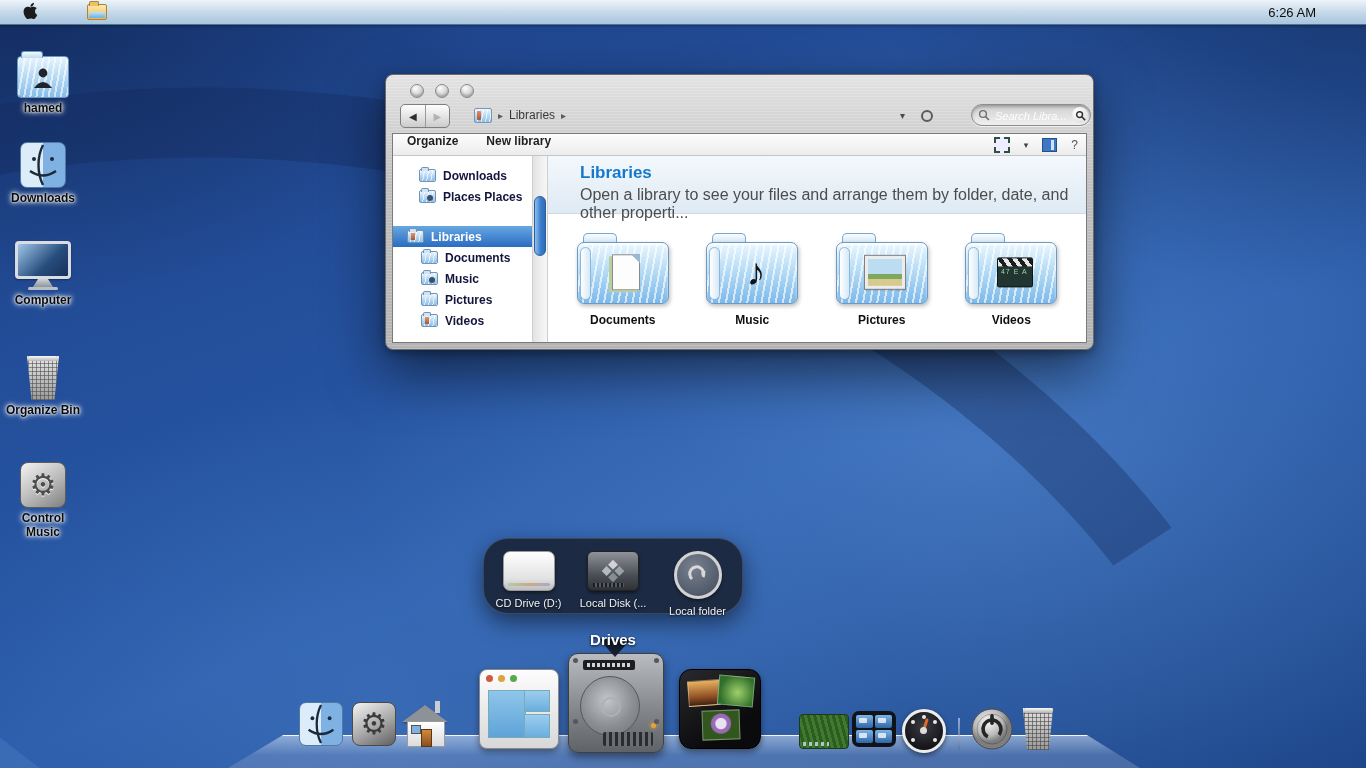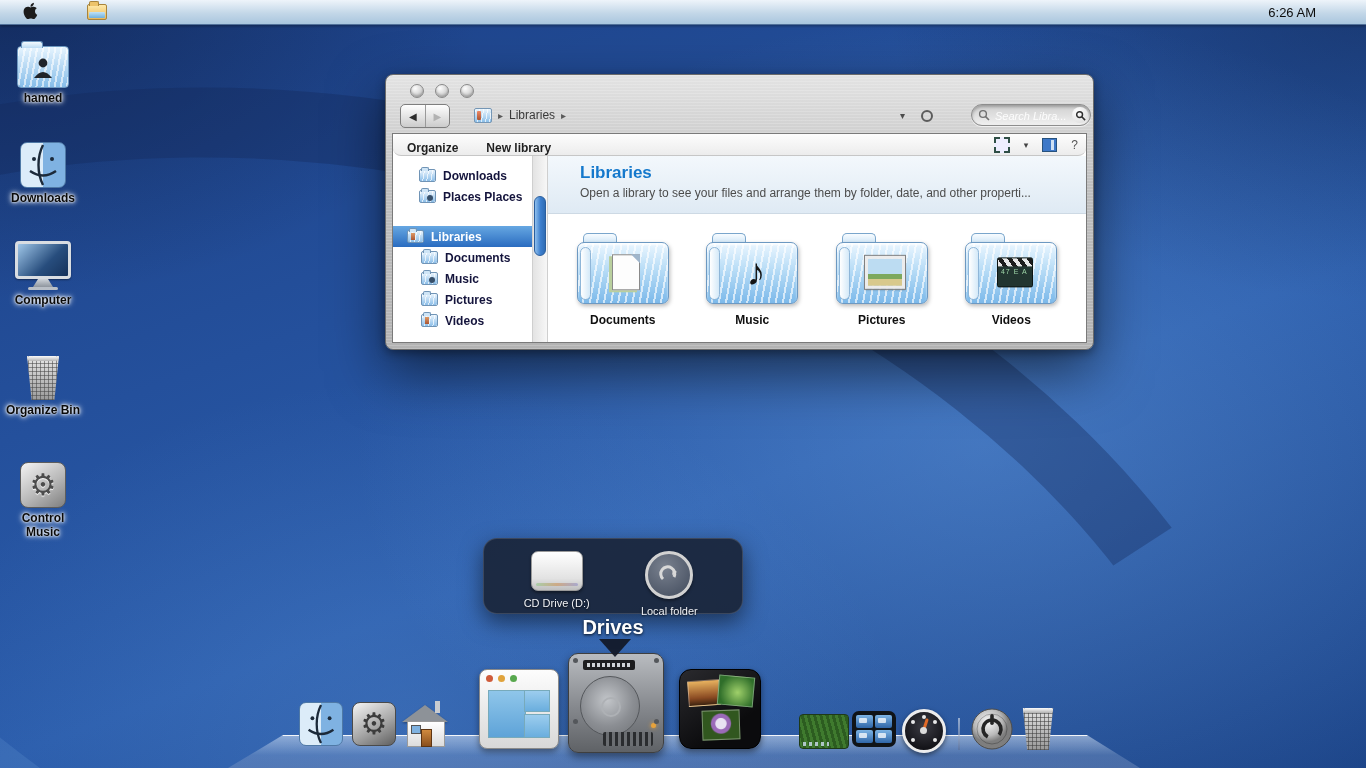--- a/index.html
+++ b/index.html
@@ -86,21 +86,21 @@
     background:linear-gradient(#cfcfcf,#f0f0f0);box-shadow:inset 0 2px 3px rgba(0,0,0,.25),0 1px 0 rgba(255,255,255,.6);text-decoration:underline;}
   .search svg.ghost{position:absolute;left:6px;top:4px;opacity:.75;}
   .search input{position:absolute;left:21px;top:1px;width:72px;height:17px;border:none;background:transparent;outline:none;
     font:italic 11px "Liberation Sans",sans-serif;color:#444;}
   .search input::placeholder{color:rgba(255,255,255,.9);}
   .search .go{position:absolute;right:2px;top:2px;width:16px;height:16px;border-radius:50%;
     background:radial-gradient(circle at 35% 30%,#ffffff,#d8d8d8);display:flex;align-items:center;justify-content:center;}
   .inner{position:absolute;left:6px;right:6px;top:58px;bottom:6px;border:1px solid #7a7a7a;background:#fff;
     display:flex;flex-direction:column;overflow:hidden;}
   .toolbar{height:21px;background:linear-gradient(#fdfdfd,#ececec);border-bottom:1px solid #c6c6c6;
-    display:flex;align-items:flex-end;font-size:12px;font-weight:bold;color:#1f1f1f;position:relative;border-radius:8px;}
+    display:flex;align-items:flex-start;font-size:12px;font-weight:bold;color:#1f1f1f;position:relative;}
   .toolbar .titem{padding:0 14px;}
   .toolbar .right{position:absolute;right:8px;top:0;height:100%;display:flex;align-items:center;gap:14px;font-weight:normal;}
   .views-ico{width:12px;height:12px;border:2px dashed #2f4f46;background:#eef;}
   .tb-caret{font-size:9px;color:#444;}
   .pane-ico{width:13px;height:12px;background:#3d78c8;border:1px solid #27527e;position:relative;}
   .pane-ico::after{content:"";position:absolute;right:2px;top:1px;bottom:1px;width:3px;background:#cfe1f4;}
   .help-q{font-size:12px;color:#555;}
   .wbody{flex:1;display:flex;min-height:0;justify-content:space-between;}
   .sidebar{width:139px;background:#fff;padding-top:9px;font-size:12px;font-weight:bold;color:#14143c;}
   .srow{height:21px;display:flex;align-items:center;gap:7px;padding-left:26px;}
@@ -112,21 +112,21 @@
   .mini::before{content:"";position:absolute;left:1px;top:-3px;width:6px;height:3px;background:#cfe5f6;border:1px solid #7094b6;border-bottom:none;border-radius:2px 2px 0 0;}
   .mini.gear::after{content:"";position:absolute;right:2px;bottom:1px;width:6px;height:6px;border-radius:50%;background:#37506b;}
   .mini.books::after{content:"";position:absolute;left:3px;top:2px;bottom:2px;width:4px;background:linear-gradient(#d96,#a53);}
   .scrollcol{width:14px;background:linear-gradient(90deg,#e3e3e3,#f7f7f7);border-left:1px solid #cfcfcf;border-right:1px solid #cfcfcf;position:relative;}
   .thumb{position:absolute;left:1px;right:1px;top:40px;height:58px;border-radius:7px;
     background:linear-gradient(90deg,#8fc0ee,#3d7fce 55%,#2f6cb4);border:1px solid #2a5e9e;}
   .mainpanel{flex:1;display:flex;flex-direction:column;min-width:0;}
   .mhead{height:58px;background:linear-gradient(#f3f8fc,#dfeaf4);border-bottom:1px solid #cdd9e4;
     padding:7px 0 0 32px;box-sizing:border-box;}
   .mhead .t{font-size:17px;font-weight:bold;color:#1478cc;}
-  .mhead .s{font-size:12px;color:#4c4c4c;margin-top:3px;}
+  .mhead .s{font-size:16px;color:#4c4c4c;margin-top:3px;}
   .folders{flex:1;display:flex;padding:18px 10px 0 10px;}
   .fcell{flex:1;text-align:center;}
   .lib-folder{position:relative;width:92px;height:62px;margin:10px auto 0;}
   .lib-folder .tab{position:absolute;top:-9px;left:6px;width:32px;height:14px;border-radius:5px 5px 0 0;
     background:linear-gradient(#f8fcff,#bcdcf4);border:1px solid #7aa6cc;border-bottom:none;}
   .lib-folder .fb{position:absolute;inset:0;border-radius:7px;border:1px solid #6d99c2;
     background:repeating-linear-gradient(100deg,rgba(255,255,255,.65) 0 2px,transparent 2px 7px),
                linear-gradient(#eaf6ff 0%,#b7dcf6 45%,#7cb9ea 100%);
     box-shadow:inset 0 2px 2px rgba(255,255,255,.85),1px 2px 4px rgba(0,0,0,.28);}
   .lib-folder .spine{position:absolute;left:3px;top:5px;bottom:4px;width:9px;border-radius:6px;
@@ -137,42 +137,42 @@
   .emb-note{font-size:38px;line-height:1;color:#141414;font-weight:bold;}
   .emb-pic{width:34px;height:27px;border:3px solid #ececec;outline:1px solid #808080;box-shadow:0 1px 2px rgba(0,0,0,.3);
     background:linear-gradient(#bcdcf2 0 55%,#7da85e 55% 75%,#d8c98c 75% 100%);}
   .emb-clap{width:34px;height:28px;background:#223530;border:1px solid #0c1512;border-radius:2px;position:relative;}
   .emb-clap::before{content:"";position:absolute;left:0;right:0;top:0;height:8px;
     background:repeating-linear-gradient(55deg,#e8e8e8 0 4px,#1c1c1c 4px 8px);}
   .emb-clap::after{content:"47 E A";position:absolute;left:3px;top:10px;font-size:7px;color:#9fd6a8;letter-spacing:1px;}
   .flabel{margin-top:9px;font-size:12px;font-weight:bold;color:#101010;}
 
   
-  .popup{position:absolute;left:483px;top:538px;width:260px;height:76px;border-radius:14px;z-index:30;
+  .popup{position:absolute;left:483px;top:538px;width:260px;height:76px;border-radius:25px;z-index:30;
     background:rgba(22,28,42,.82);border:1px solid rgba(255,255,255,.14);box-shadow:0 8px 22px rgba(0,0,0,.5);
     display:flex;justify-content:space-evenly;align-items:flex-start;padding-top:12px;box-sizing:border-box;}
   .pitem{width:80px;text-align:center;}
   .pitem .plbl{margin-top:6px;font-size:11px;color:#f0f2f6;text-shadow:0 1px 2px rgba(0,0,0,.8);white-space:nowrap;}
   .cd-drive{width:50px;height:38px;margin:0 auto;border-radius:7px;border:1px solid #9a9a9a;
     background:linear-gradient(#ffffff,#e2e2e2 70%,#bfbfbf);position:relative;box-shadow:0 2px 3px rgba(0,0,0,.4);}
   .cd-drive::after{content:"";position:absolute;left:4px;right:4px;bottom:4px;height:3px;border-radius:2px;background:linear-gradient(90deg,#9c9,#c96,#99c);opacity:.7;}
   .hd-drive{width:50px;height:38px;margin:0 auto;border-radius:6px;border:1px solid #222;
     background:linear-gradient(#8f9399,#4c5056 60%,#2e3136);position:relative;box-shadow:0 2px 3px rgba(0,0,0,.45);display:flex;align-items:center;justify-content:center;}
   .winflag{width:16px;height:16px;transform:rotate(45deg);display:grid;grid-template-columns:1fr 1fr;gap:2px;}
   .winflag i{background:#cfd3d8;}
   .winflag i:nth-child(2){background:#9aa0a8;}
   .winflag i:nth-child(3){background:#b4bac2;}
   .winflag i:nth-child(4){background:#868d96;}
   .hd-drive::after{content:"";position:absolute;left:5px;right:14px;bottom:3px;height:4px;
     background:repeating-linear-gradient(90deg,#1c1e22 0 2px,#555a61 2px 4px);}
   .openfolder{width:42px;height:42px;margin:0 auto;border-radius:50%;border:3px solid #d2d2d2;
     background:radial-gradient(circle at 40% 32%,rgba(235,235,235,.45),rgba(150,150,150,.3));
     display:flex;align-items:center;justify-content:center;box-shadow:0 2px 3px rgba(0,0,0,.4);}
-  .ptitle{position:absolute;left:483px;top:616px;width:260px;text-align:center;z-index:30;
-    font-size:20px;font-weight:bold;color:#fff;text-shadow:0 1px 3px rgba(0,0,0,.85);}
+  .ptitle{position:absolute;left:483px;top:631px;width:260px;text-align:center;z-index:30;
+    font-size:15px;font-weight:bold;color:#fff;text-shadow:0 1px 3px rgba(0,0,0,.85);}
   .parrow{position:absolute;left:599px;top:639px;z-index:29;width:0;height:0;
     border-left:16px solid transparent;border-right:16px solid transparent;border-top:18px solid rgba(18,24,38,.92);}
 
   
   .shelf{position:absolute;left:0;top:735px;width:1366px;height:33px;z-index:10;}
   .shelf .top{position:absolute;inset:0;
     clip-path:polygon(283px 0,1087px 0,1140px 33px,228px 33px);
     background:linear-gradient(rgba(215,228,246,.55),rgba(140,165,205,.35) 60%,rgba(120,145,190,.45));
     border-top:1px solid rgba(255,255,255,.65);}
   .shelf .edge{position:absolute;left:283px;right:279px;top:0;height:1px;background:rgba(255,255,255,.8);}
@@ -247,21 +247,21 @@
 </div>
 
 <div class="menubar">
   <svg class="apple" viewBox="0 0 170 190">
     <path fill="#1b1b1b" d="M150 129c-2 6-5 11-9 16-5 7-8 11-11 14-5 4-9 6-14 6-4 0-8-1-13-3s-10-3-15-3-10 1-15 3-9 3-13 3c-5 0-10-2-15-6-3-3-7-8-12-14-5-7-9-15-12-25-4-10-5-20-5-29 0-11 2-20 7-28 4-6 9-11 15-15s13-5 20-6c4 0 9 1 15 4 6 2 10 3 12 3 1 0 6-1 14-4 7-3 13-4 18-3 14 1 24 6 31 16-12 7-18 18-18 31 0 10 4 19 11 26 3 3 7 5 11 7-1 3-2 5-3 7zM119 8c0 8-3 15-9 22-7 8-16 13-25 12 0-1 0-2 0-3 0-8 3-16 9-23 3-3 7-6 11-9 5-2 9-3 13-4 0 2 1 3 1 5z"></path>
   </svg>
   <div class="mb-folder"></div>
   <div class="clock">6:26 AM</div>
 </div>
 
-<div class="dicon" style="left:0px;top:38px;">
+<div class="dicon" style="left:0px;top:48px;">
   <div class="art">
       <div class="userfolder">
     <svg viewBox="0 0 24 24" style="position:absolute;left:13px;top:4px;width:24px;height:32px;">
       <circle cx="12" cy="8" r="4.4" fill="#20242a"></circle>
           <path d="M3,23 Q12,11 21,23 Z" fill="#20242a"></path>
     </svg>
       </div>
     </div>
   <div class="lbl">hamed</div>
 </div>
@@ -443,20 +443,31 @@
     </div>
   </div>
 </div>
 
 <div class="popup">
   <div class="pitem">
     <div class="cd-drive"></div>
     <div class="plbl">CD Drive (D:)</div>
   </div>
   <div class="pitem">
+    <div class="hd-drive">
+      <div class="winflag">
+          <i></i>
+          <i></i>
+          <i></i>
+          <i></i>
+        </div>
+    </div>
+    <div class="plbl">Local Disk (...</div>
+  </div>
+  <div class="pitem">
     <div class="openfolder">
       <svg width="24" height="24" viewBox="0 0 24 24">
         <path d="M6,16 A7,7 0 1 1 17,14" fill="none" stroke="#d8d8d8" stroke-width="3"></path>
         <path d="M20,9 L15,12 L16,6 Z" fill="#d8d8d8"></path>
       </svg>
     </div>
     <div class="plbl">Local folder</div>
   </div>
 </div>
 <div class="ptitle">Drives</div>

